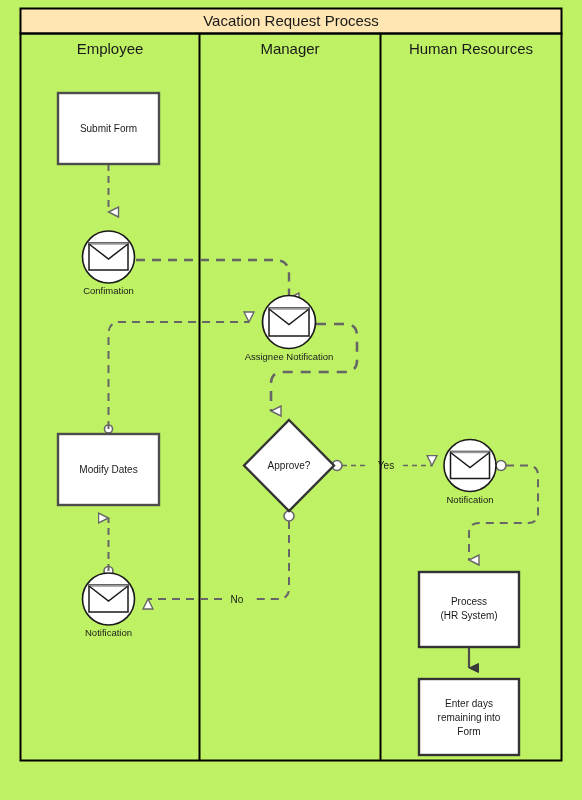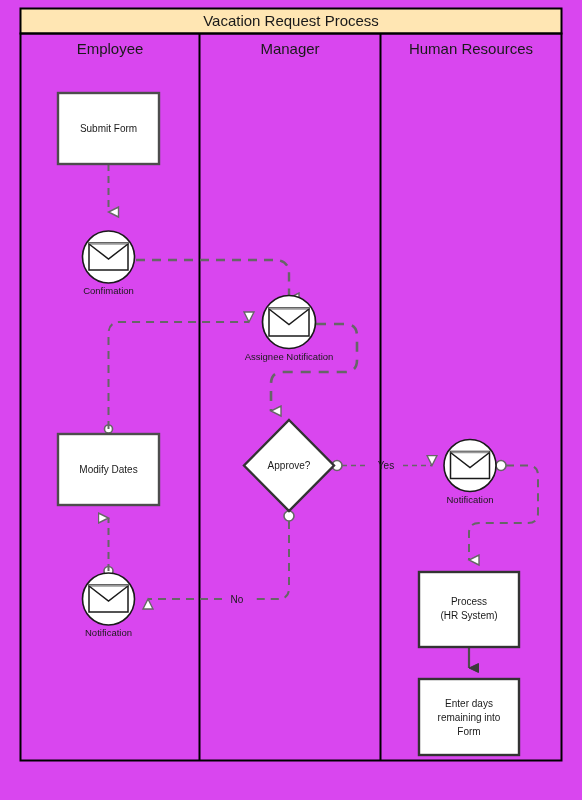--- a/index.html
+++ b/index.html
@@ -5,21 +5,21 @@
   html, body {
     margin: 0;
     padding: 0;
     background: #ffffff;
     font-family: "Liberation Sans", sans-serif;
   }
   #page {
     position: relative;
     width: 582px;
     height: 800px;
-    background: #d946ef;
+    background: #bef264;
     overflow: hidden;
   }
   #diagram-svg {
     position: absolute;
     left: 0;
     top: 0;
   }
   .lane-title-text, .pool-title-text, .node-text, .edge-label-text, .event-label-text {
     font-family: "Liberation Sans", sans-serif;
     fill: #1a1a1a;

